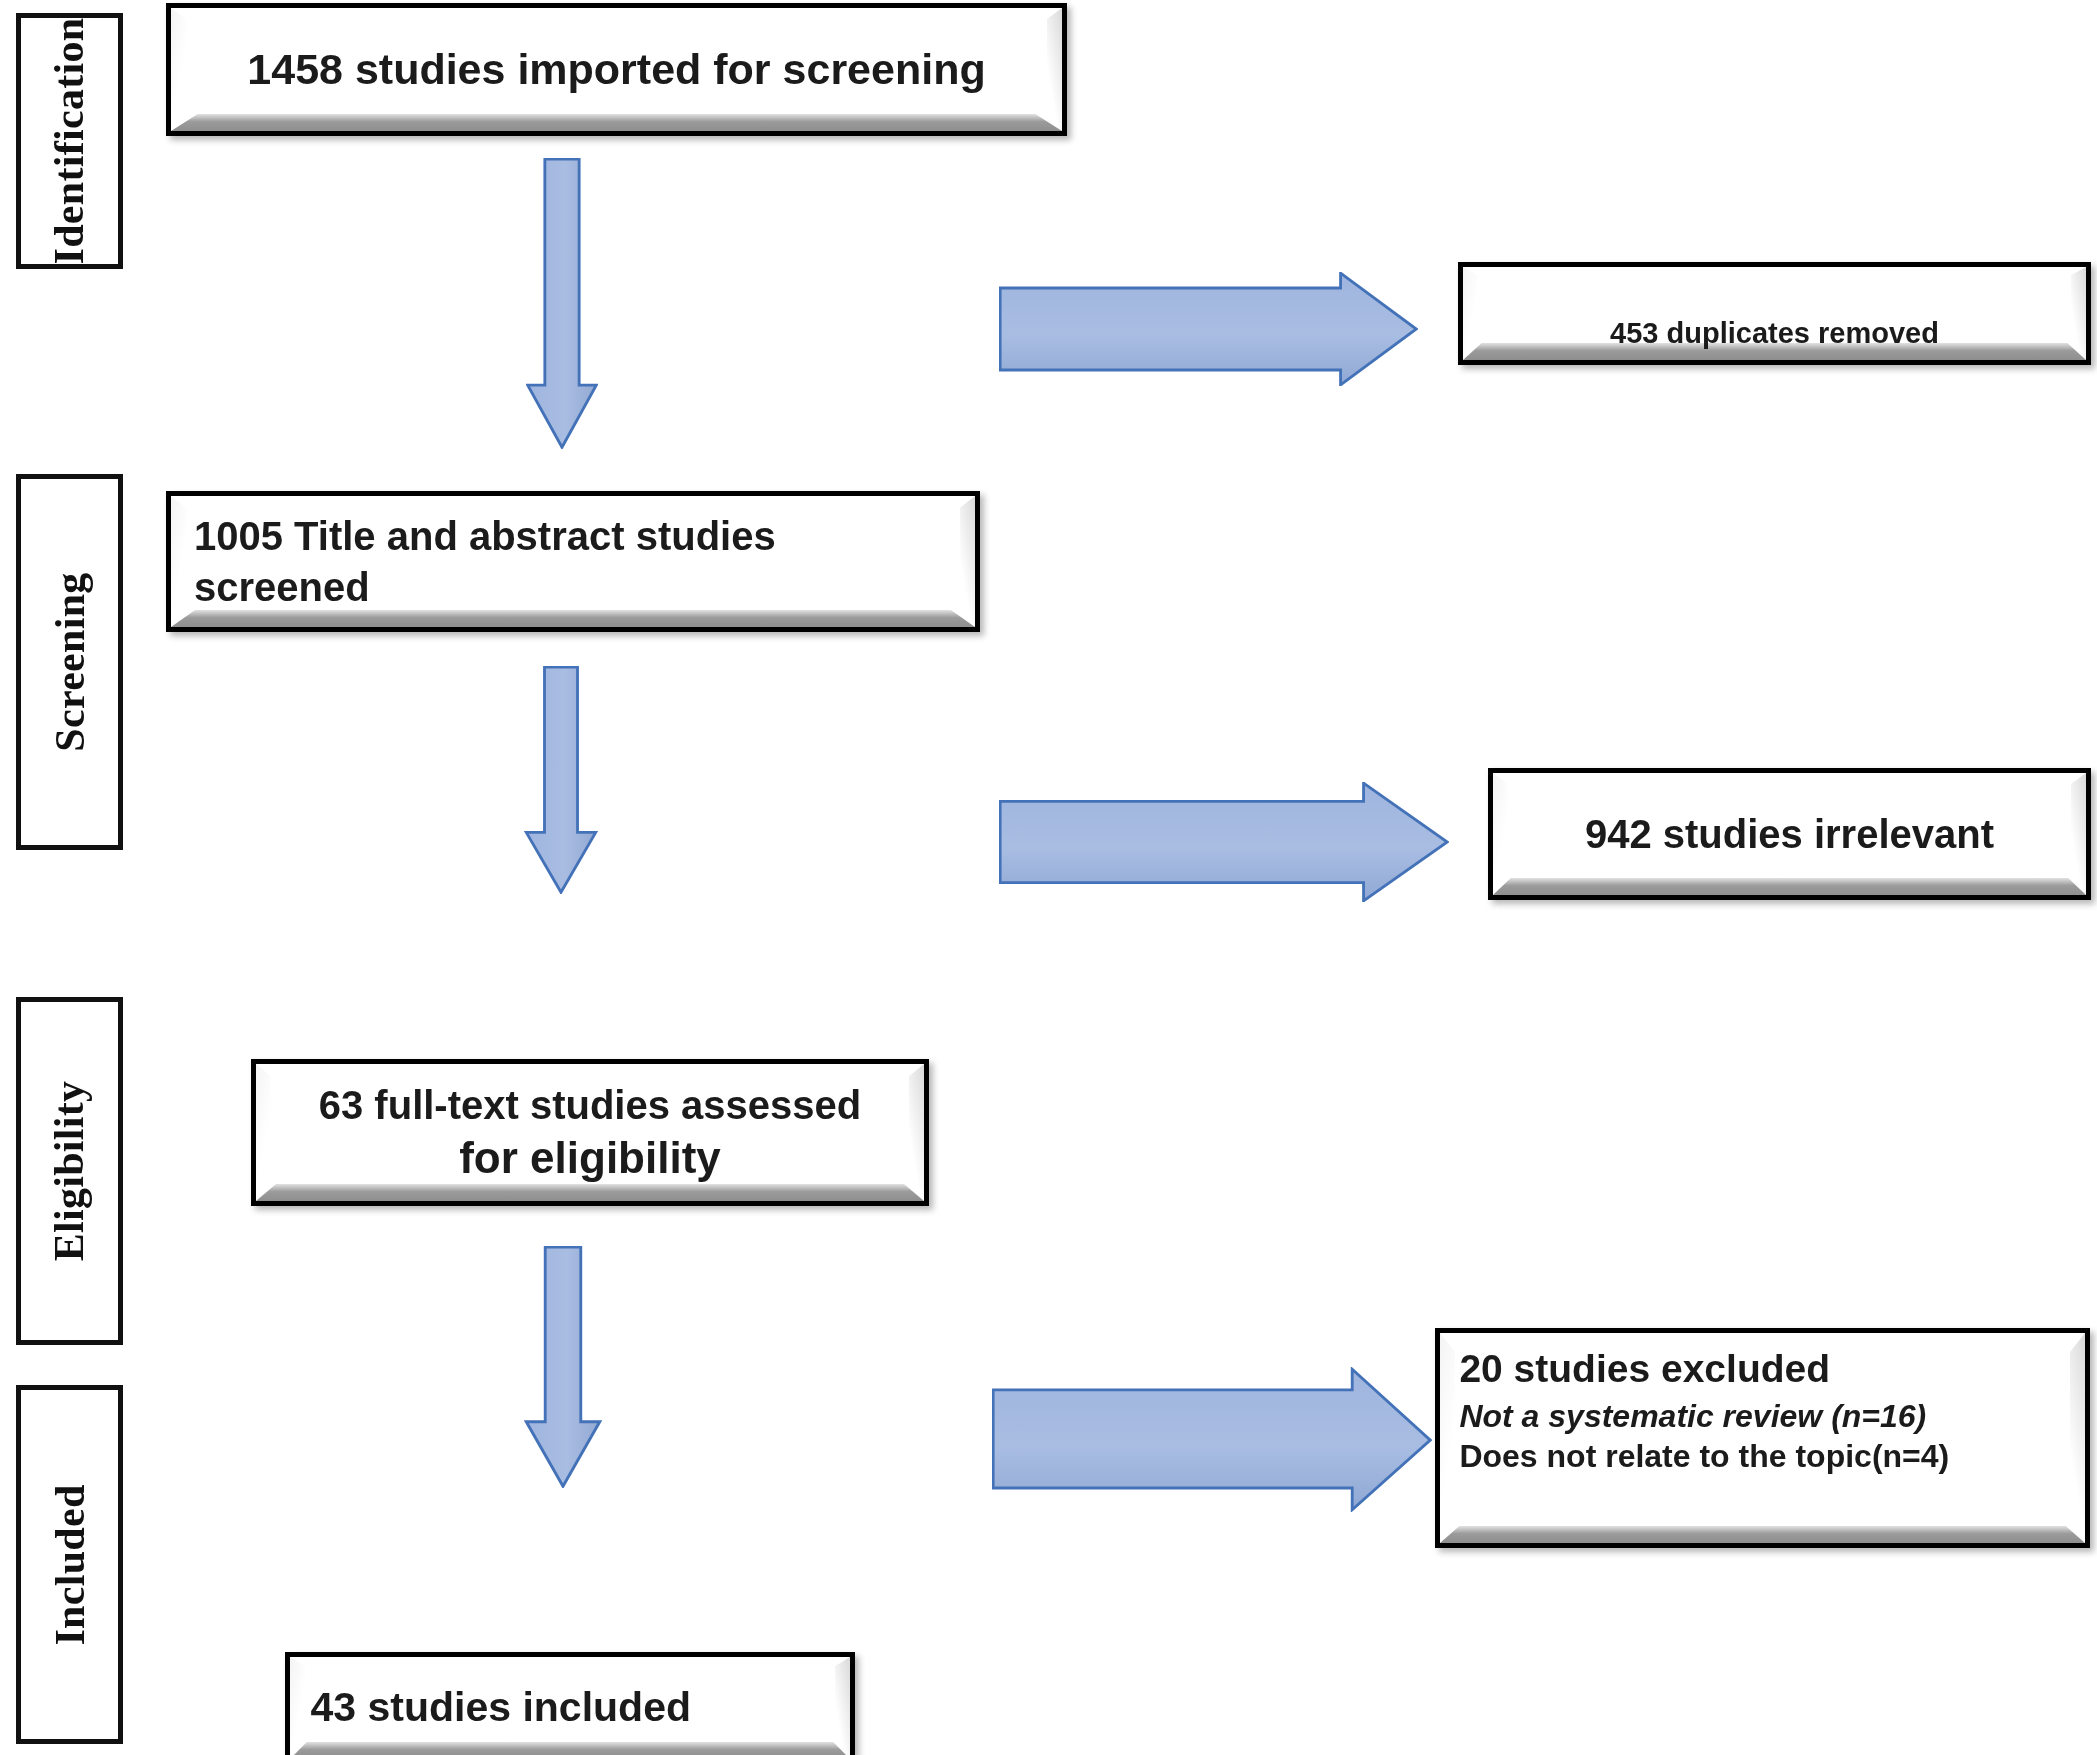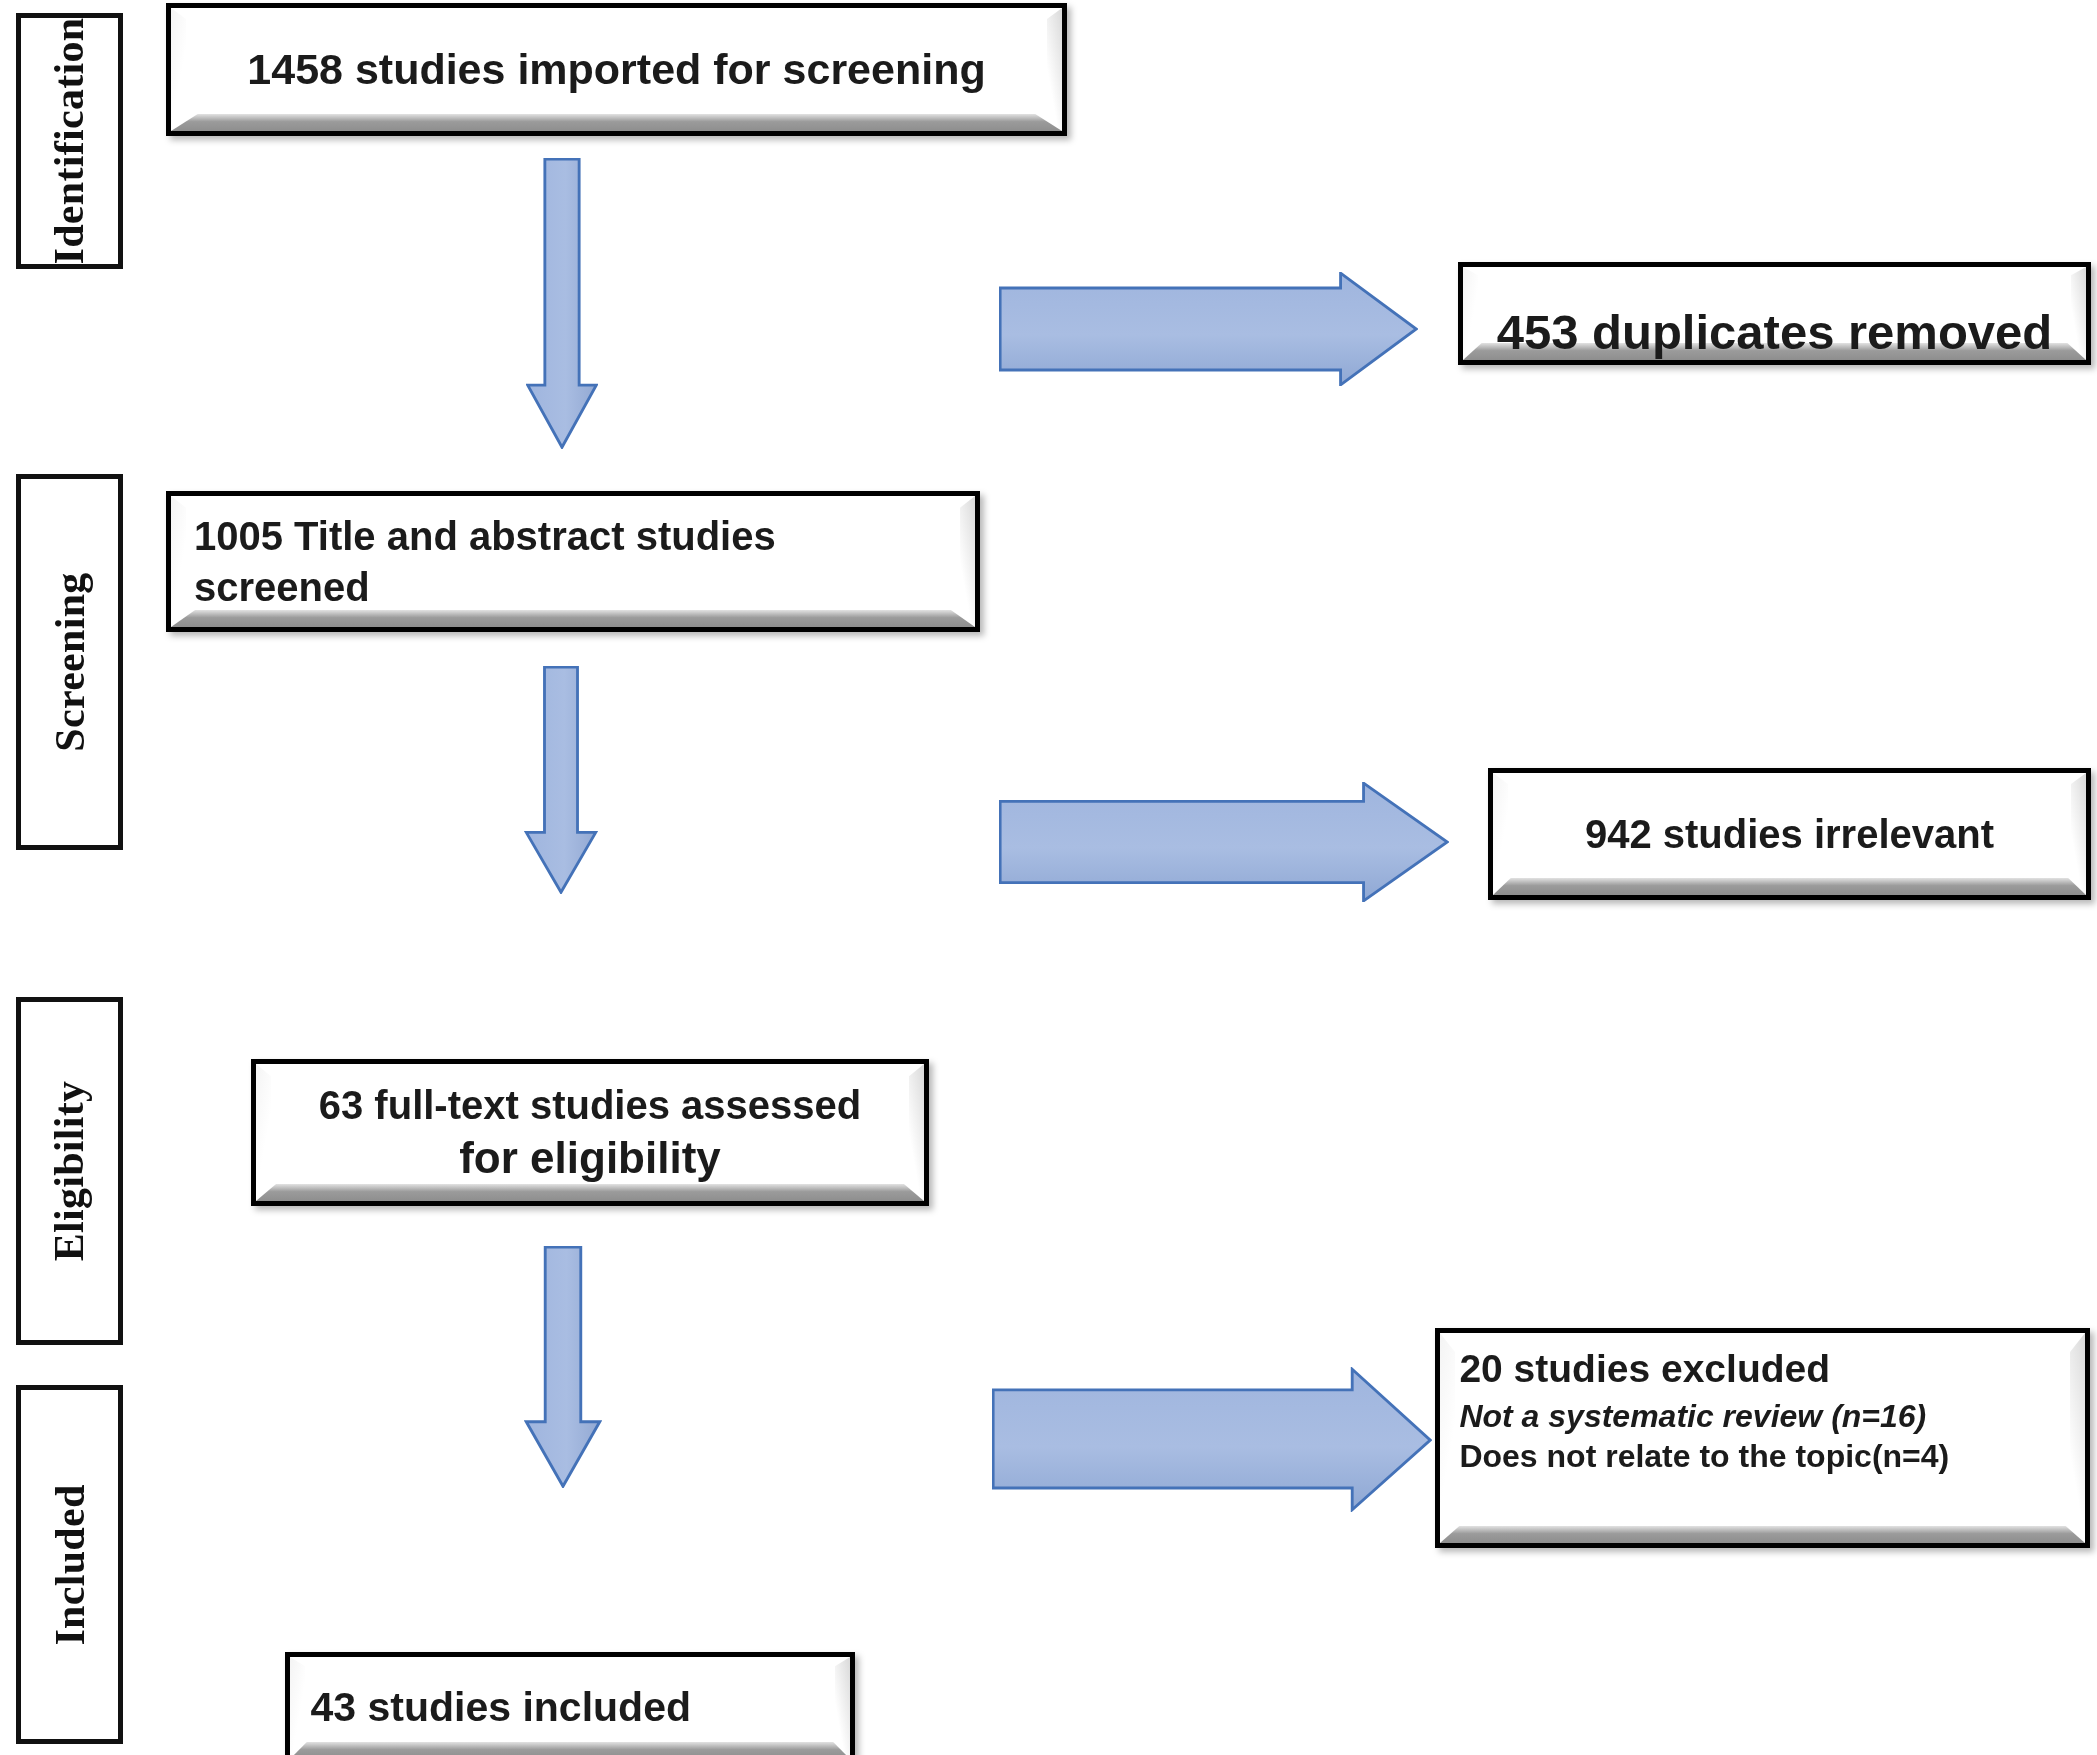--- a/index.html
+++ b/index.html
@@ -134,21 +134,21 @@
       <div class="line" style="font-size:43px;">1458 studies imported for screening</div>
     </div>
   </div>
 
   <div class="flow-box align-center" style="left:1458px; top:262px; width:633px; height:103px;">
     <div class="bev-top"></div>
     <div class="bev-left"></div>
     <div class="bev-right"></div>
     <div class="bev-bottom"></div>
     <div class="box-inner">
-      <div class="line" style="font-size:49px;margin-top:39px;">453 duplicates removed</div>
+      <div class="line" style="font-size:29px;margin-top:39px;">453 duplicates removed</div>
     </div>
   </div>
 
   <div class="flow-box align-left" style="left:166px; top:491px; width:814px; height:141px;">
     <div class="bev-top"></div>
     <div class="bev-left"></div>
     <div class="bev-right"></div>
     <div class="bev-bottom"></div>
     <div class="box-inner" style="padding:3px 23px;">
       <div class="line" style="font-size:40px;">1005 Title and abstract studies</div>

